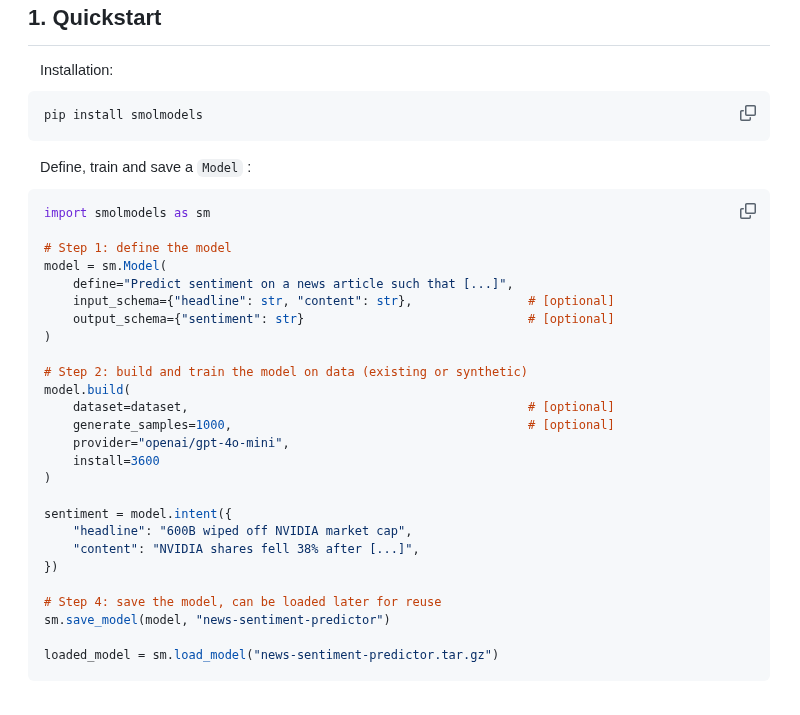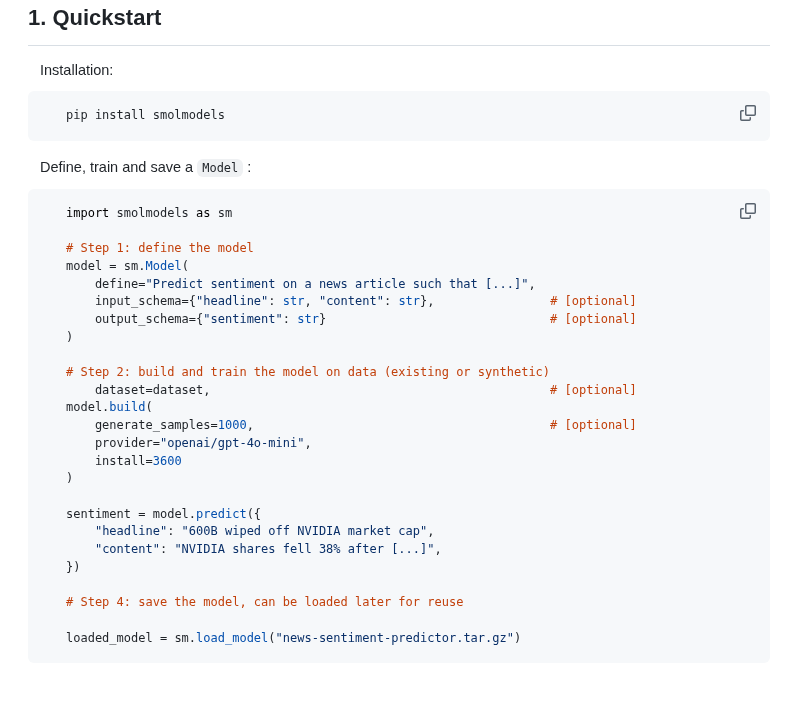--- a/index.html
+++ b/index.html
@@ -41,27 +41,26 @@
     background: #f6f8fa;
     border-radius: 6px;
     padding: 16px;
     margin: 0 0 16px 0;
   }
   .code-body {
     font-family: "DejaVu Sans Mono", "Liberation Mono", monospace;
     font-size: 12px;
     line-height: 17.7px;
     color: #1f2328;
-    margin-left: 22px;
   }
   .code-line {
     white-space: pre;
     min-height: 17.7px;
   }
-  .tok-k { color: #000000; }  
+  .tok-k { color: #6d28d9; }  
   .tok-c { color: #c2410c; }  
   .tok-s { color: #0a3069; }  
   .tok-n { color: #0550ae; }  
   .copy-btn {
     position: absolute;
     top: 8px;
     right: 8px;
     width: 28px;
     height: 28px;
     display: flex;
@@ -105,33 +104,34 @@
         <div class="code-line"><span class="tok-k">import</span><span> smolmodels </span><span class="tok-k">as</span><span> sm</span></div>
         <div class="code-line">&nbsp;</div>
         <div class="code-line"><span class="tok-c"># Step 1: define the model</span></div>
         <div class="code-line"><span>model </span><span>= </span><span>sm.</span><span class="tok-n">Model</span><span>(</span></div>
         <div class="code-line"><span>    define</span><span>=</span><span class="tok-s">"Predict sentiment on a news article such that [...]"</span><span>,</span></div>
         <div class="code-line"><span>    input_schema</span><span>=</span><span>{</span><span class="tok-s">"headline"</span><span>: </span><span class="tok-n">str</span><span>, </span><span class="tok-s">"content"</span><span>: </span><span class="tok-n">str</span><span>},</span><span class="tok-c">                # [optional]</span></div>
         <div class="code-line"><span>    output_schema</span><span>=</span><span>{</span><span class="tok-s">"sentiment"</span><span>: </span><span class="tok-n">str</span><span>}</span><span class="tok-c">                               # [optional]</span></div>
         <div class="code-line"><span>)</span></div>
         <div class="code-line">&nbsp;</div>
         <div class="code-line"><span class="tok-c"># Step 2: build and train the model on data (existing or synthetic)</span></div>
+        <div class="code-line"><span>model.</span><span class="tok-n">build</span><span>(</span></div>
         <div class="code-line"><span>    dataset</span><span>=</span><span>dataset,</span><span class="tok-c">                                               # [optional]</span></div>
-        <div class="code-line"><span>model.</span><span class="tok-n">build</span><span>(</span></div>
         <div class="code-line"><span>    generate_samples</span><span>=</span><span class="tok-n">1000</span><span>,</span><span class="tok-c">                                         # [optional]</span></div>
         <div class="code-line"><span>    provider</span><span>=</span><span class="tok-s">"openai/gpt-4o-mini"</span><span>,</span></div>
         <div class="code-line"><span>    install</span><span>=</span><span class="tok-n">3600</span></div>
         <div class="code-line"><span>)</span></div>
         <div class="code-line">&nbsp;</div>
-        <div class="code-line"><span>sentiment </span><span>= </span><span>model.</span><span class="tok-n">predict</span><span>({</span></div>
+        <div class="code-line"><span>sentiment </span><span>= </span><span>model.</span><span class="tok-n">intent</span><span>({</span></div>
         <div class="code-line"><span>    </span><span class="tok-s">"headline"</span><span>: </span><span class="tok-s">"600B wiped off NVIDIA market cap"</span><span>,</span></div>
         <div class="code-line"><span>    </span><span class="tok-s">"content"</span><span>: </span><span class="tok-s">"NVIDIA shares fell 38% after [...]"</span><span>,</span></div>
         <div class="code-line"><span>})</span></div>
         <div class="code-line">&nbsp;</div>
         <div class="code-line"><span class="tok-c"># Step 4: save the model, can be loaded later for reuse</span></div>
+        <div class="code-line"><span>sm.</span><span class="tok-n">save_model</span><span>(model, </span><span class="tok-s">"news-sentiment-predictor"</span><span>)</span></div>
         <div class="code-line">&nbsp;</div>
         <div class="code-line"><span>loaded_model </span><span>= </span><span>sm.</span><span class="tok-n">load_model</span><span>(</span><span class="tok-s">"news-sentiment-predictor.tar.gz"</span><span>)</span></div>
       </div>
     <button class="copy-btn" aria-label="Copy">
       <span>
         <svg width="16" height="16" viewBox="0 0 16 16">
           <path d="M0 6.75C0 5.784.784 5 1.75 5h1.5a.75.75 0 0 1 0 1.5h-1.5a.25.25 0 0 0-.25.25v7.5c0 .138.112.25.25.25h7.5a.25.25 0 0 0 .25-.25v-1.5a.75.75 0 0 1 1.5 0v1.5A1.75 1.75 0 0 1 9.25 16h-7.5A1.75 1.75 0 0 1 0 14.25Z"></path>
           <path d="M5 1.75C5 .784 5.784 0 6.75 0h7.5C15.216 0 16 .784 16 1.75v7.5A1.75 1.75 0 0 1 14.25 11h-7.5A1.75 1.75 0 0 1 5 9.25Zm1.75-.25a.25.25 0 0 0-.25.25v7.5c0 .138.112.25.25.25h7.5a.25.25 0 0 0 .25-.25v-7.5a.25.25 0 0 0-.25-.25Z"></path>
         </svg>
       </span>

